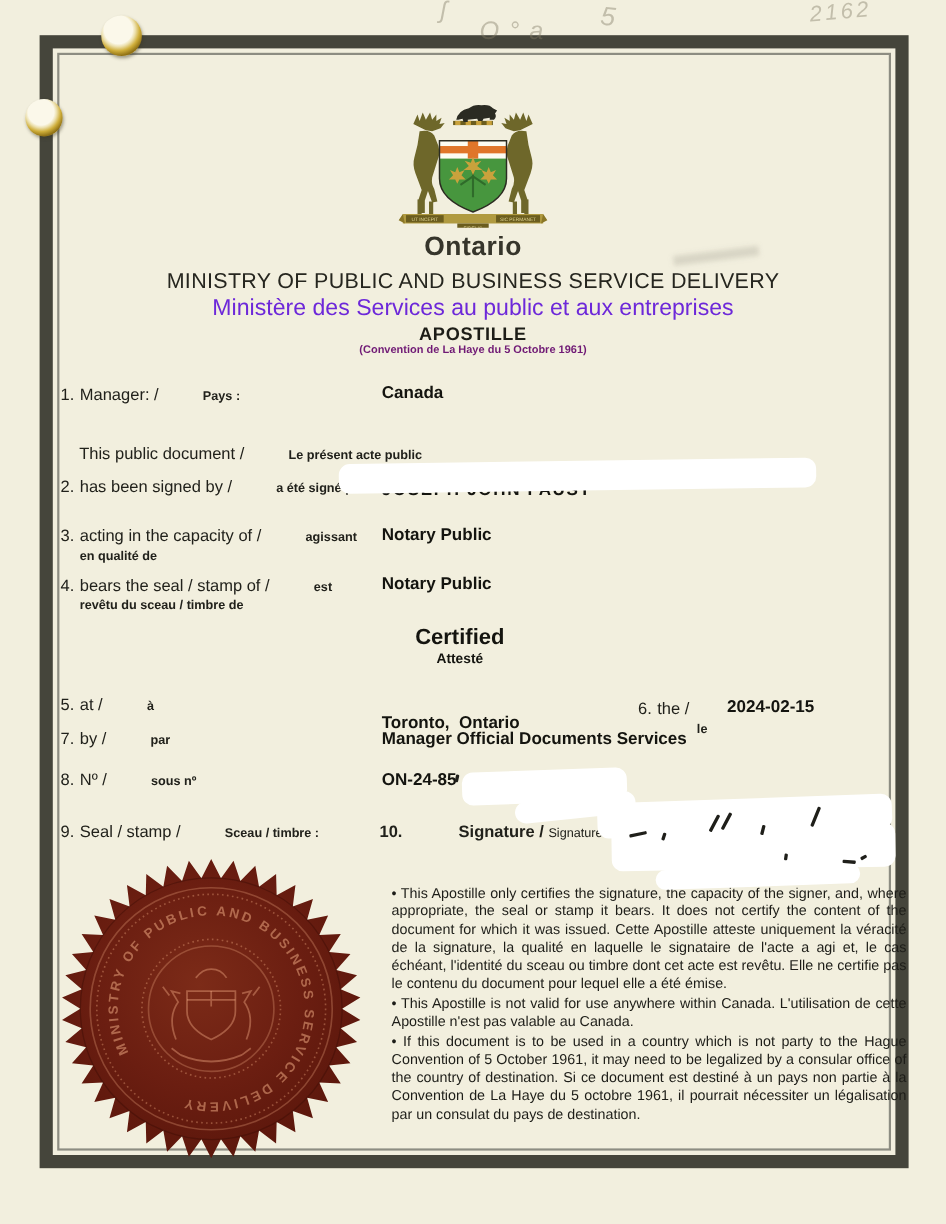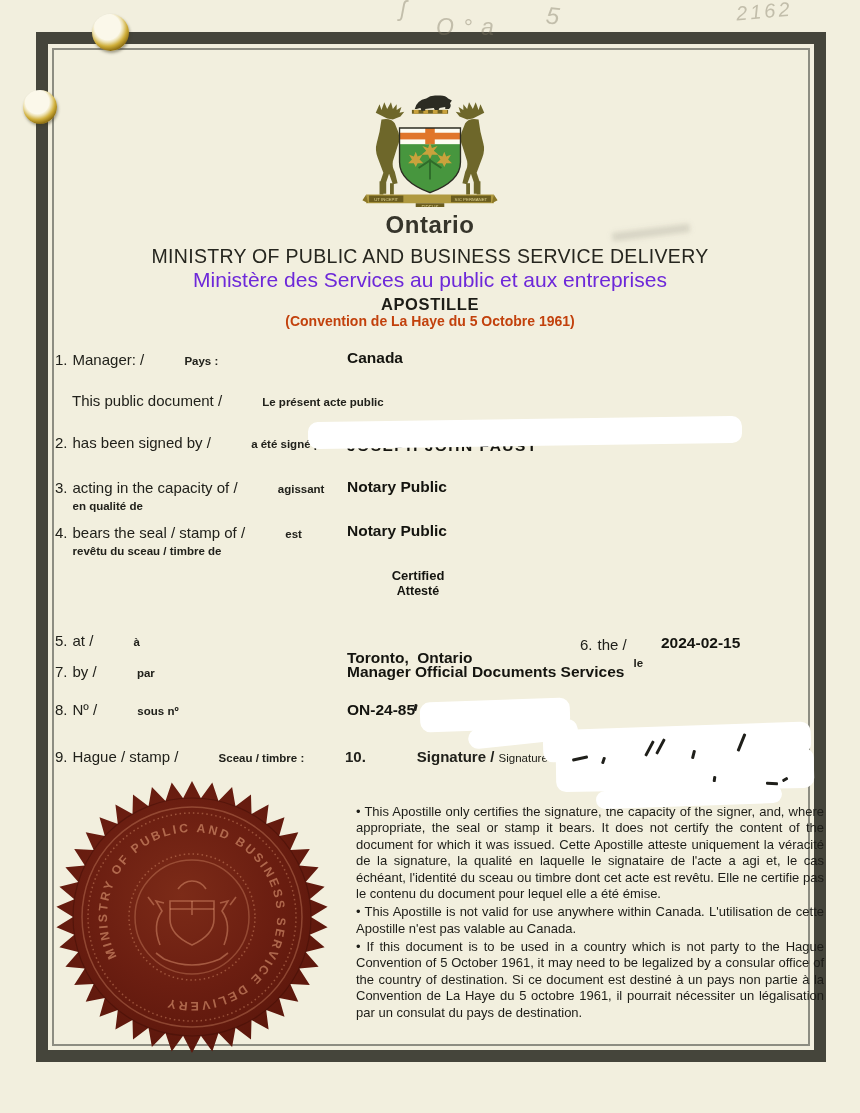--- a/index.html
+++ b/index.html
@@ -19,32 +19,32 @@
   .grommet.g2{left:23px;top:90px;width:34px;height:34px;}
 
   
   .hand{position:absolute;color:rgba(128,121,100,.42);font-style:italic;}
 
   
   .center{position:absolute;left:0;width:860px;text-align:center;}
   .ministry-en{top:245px;font-size:19.5px;letter-spacing:.3px;color:#26261f;}
   .ministry-fr{top:268px;font-size:21px;color:#6d28d9;}
   .apostille{top:295px;font-size:16.5px;font-weight:bold;letter-spacing:.6px;color:#1d1d17;}
-  .convention{top:313px;font-size:14px;font-weight:bold;color:#c2410c;}
+  .convention{top:313px;font-size:10px;font-weight:bold;color:#701a75;}
   .ontario-caption{top:211px;font-size:24px;font-weight:600;letter-spacing:.5px;color:#36352b;}
 
   
   .row{position:absolute;left:55px;font-size:15px;color:#21211b;display:flex;}
   .row .num{flex:0 0 auto;margin-right:5px;}
   .row .body{width:265px;line-height:1.15;}
   .fr{font-size:11.5px;font-weight:bold;padding-left:36px;}
   .fr-normal{font-size:11.5px;font-weight:normal;}
   .val{position:absolute;font-weight:bold;font-size:15.5px;color:#14140f;white-space:pre;}
   .cert{position:absolute;left:318px;width:200px;text-align:center;}
-  .cert .en{font-size:13px;font-weight:bold;color:#14140f;}
+  .cert .en{font-size:20px;font-weight:bold;color:#14140f;}
   .cert .frv{font-size:12.5px;font-weight:bold;color:#14140f;margin-top:1px;}
 
   
   .notes{position:absolute;left:356px;top:804px;width:468px;
          font-size:13px;line-height:1.26;text-align:justify;color:#1d1d18;}
   .notes p{margin:0 0 2px 0;}
 
   
   .patch{position:absolute;background:#ffffff;border-radius:10px;}
   .ink{position:absolute;background:#1f1f1a;border-radius:1px;}
@@ -134,21 +134,21 @@
 <div class="center ministry-fr">Ministère des Services au public et aux entreprises</div>
 <div class="center apostille">APOSTILLE</div>
 <div class="center convention">(Convention de La Haye du 5 Octobre 1961)</div>
 
 <div class="row" style="top:351px;">
   <span class="num">1.</span>
   <span class="body"><span>Manager: /</span> <span class="fr">Pays :</span></span>
 </div>
 <div class="val" style="left:347px;top:349px;">Canada</div>
 
-<div class="row" style="top:392px;left:72px;align-items:center;">
+<div class="row" style="top:404px;left:72px;align-items:center;">
   <span class="body" style="width:320px;"><span>This public document /</span> <span class="fr">Le présent acte public</span></span>
 </div>
 
 <div class="row" style="top:434px;">
   <span class="num">2.</span>
   <span class="body"><span>has been signed by /</span> <span class="fr">a été signé par</span></span>
 </div>
 <div class="val" style="left:347px;top:437px;letter-spacing:1.5px;">JOSEPH JOHN FAUST</div>
 
 <div class="row" style="top:479px;">
@@ -187,21 +187,21 @@
 <div class="val" style="left:347px;top:663px;">Manager Official Documents Services</div>
 
 <div class="row" style="top:701px;">
   <span class="num">8.</span>
   <span class="body"><span>Nº /</span> <span class="fr">sous nº</span></span>
 </div>
 <div class="val" style="left:347px;top:701px;">ON-24-85</div>
 
 <div class="row" style="top:748px;">
   <span class="num">9.</span>
-  <span class="body" style="width:280px;"><span>Hague / stamp /</span> <span class="fr">Sceau / timbre :</span></span>
+  <span class="body" style="width:280px;"><span>Seal / stamp /</span> <span class="fr">Sceau / timbre :</span></span>
 </div>
 <div class="row" style="top:748px;left:345px;font-weight:bold;">
   <span class="num">10.</span>
   <span class="body" style="width:200px;margin-left:46px;"><span>Signature /</span> <span class="fr-normal">Signature :</span></span>
 </div>
 
 <div class="notes">
   <p>• This Apostille only certifies the signature, the capacity of the signer, and, where appropriate, the seal or stamp it bears. It does not certify the content of the document for which it was issued. Cette Apostille atteste uniquement la véracité de la signature, la qualité en laquelle le signataire de l'acte a agi et, le cas échéant, l'identité du sceau ou timbre dont cet acte est revêtu. Elle ne certifie pas le contenu du document pour lequel elle a été émise.</p>
   <p>• This Apostille is not valid for use anywhere within Canada. L'utilisation de cette Apostille n'est pas valable au Canada.</p>
   <p>• If this document is to be used in a country which is not party to the Hague Convention of 5 October 1961, it may need to be legalized by a consular office of the country of destination. Si ce document est destiné à un pays non partie à la Convention de La Haye du 5 octobre 1961, il pourrait nécessiter un légalisation par un consulat du pays de destination.</p>

